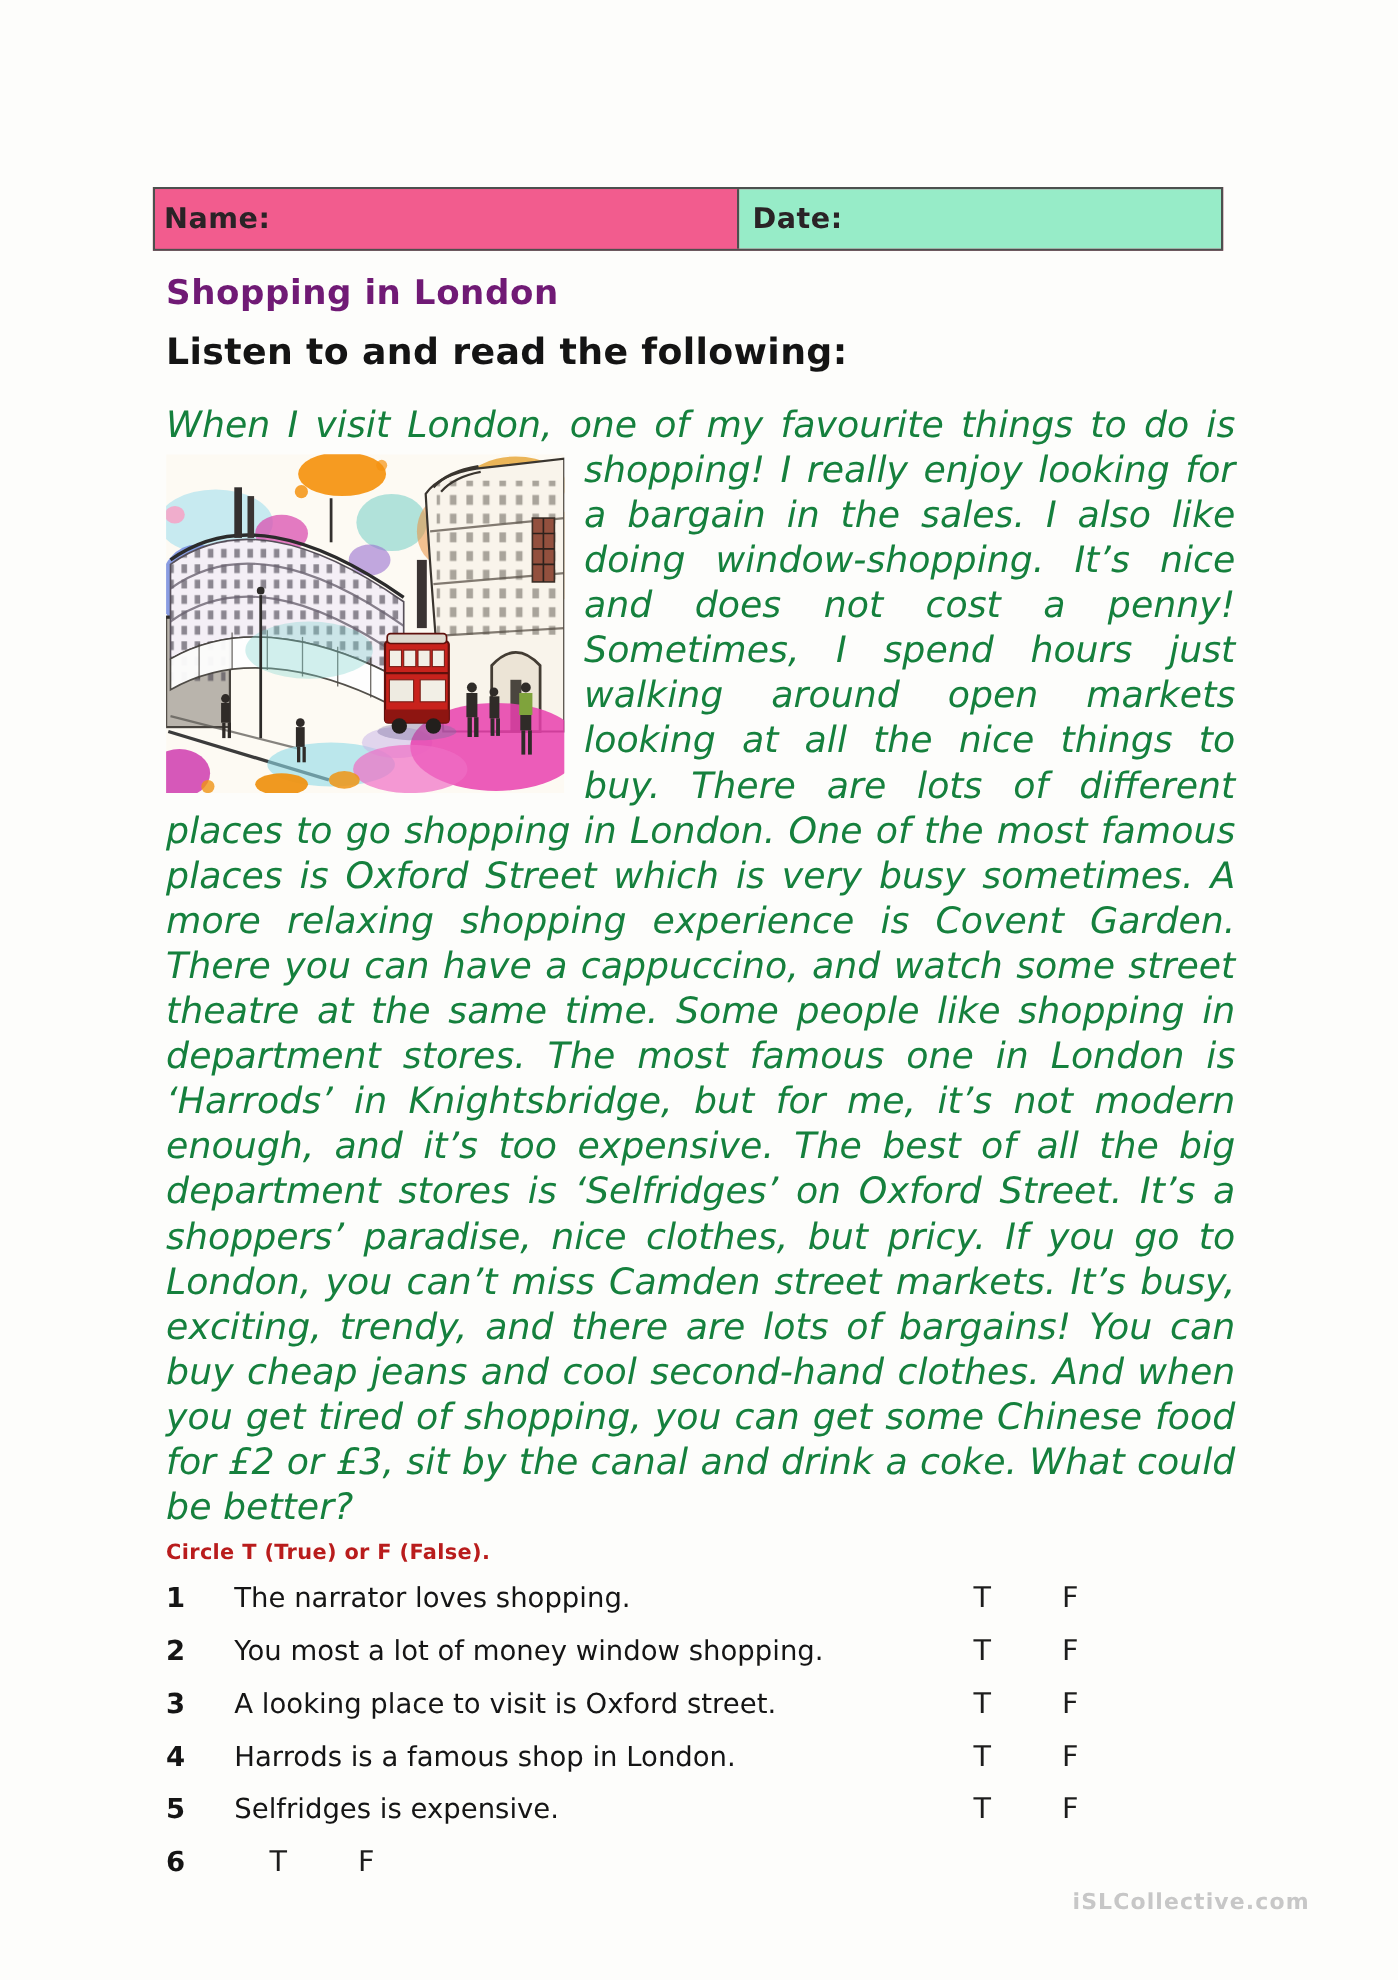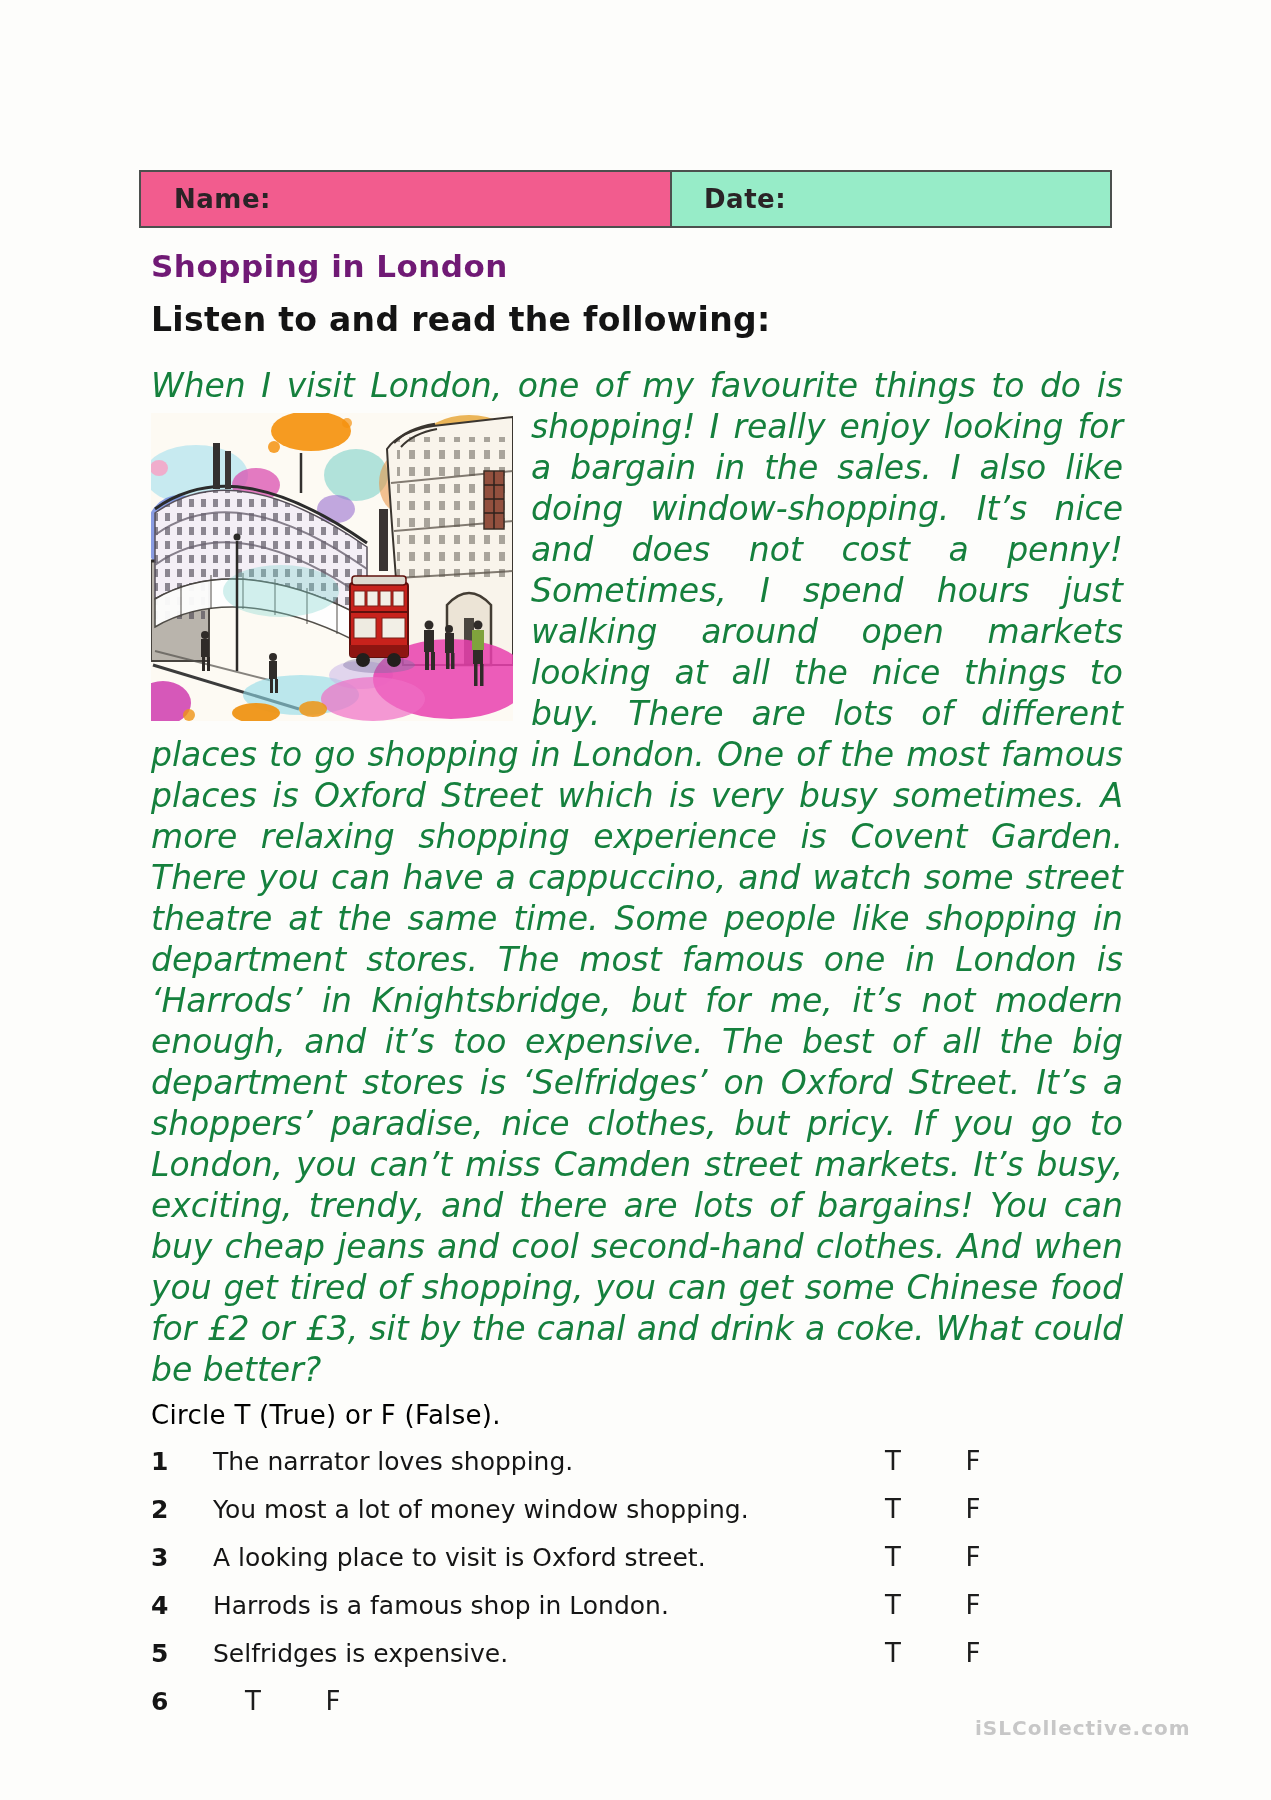--- a/index.html
+++ b/index.html
@@ -11,39 +11,39 @@
     color:#161616;
     overflow:hidden;
   }
   
   .header-box{
     position:absolute;left:139px;top:170px;width:973px;height:58px;
     display:flex;border:2px solid #4c504e;box-sizing:border-box;
     background:#f25c8e;
   }
   .cell{box-sizing:border-box;display:flex;align-items:center;}
-  .cell-name{width:531px;background:#f25c8e;border-right:2px solid #4c504e;padding-left:33px;}
-  .cell-date{flex:1;background:#97ecc8;padding-left:32px;}
+  .cell-name{width:531px;background:#f25c8e;border-right:2px solid #4c504e;padding-left:8px;}
+  .cell-date{flex:1;background:#97ecc8;padding-left:12px;}
   .cell-label{font-weight:bold;font-size:26px;color:#2a2326;letter-spacing:.5px;}
   
   .content{position:absolute;left:151px;top:248px;width:972px;}
   .doc-title{
     font-size:31px;font-weight:bold;color:#701a75;margin:0 0 16px 0;letter-spacing:.5px;
   }
   .doc-subtitle{
     font-size:33px;font-weight:bold;color:#141414;margin:0 0 26px 0;letter-spacing:.3px;
   }
   .passage{
     font-size:33px;line-height:41px;text-align:justify;color:#15803d;margin:0;font-style:italic;
   }
   .illus{
     float:left;width:362px;height:308px;margin:7px 18px 8px 0;
   }
   .tf-heading{
-    clear:both;font-size:26px;font-weight:normal;color:#000000;margin:10px 0 16px 0;letter-spacing:.3px;
+    clear:both;font-size:19px;font-weight:bold;color:#b91c1c;margin:10px 0 16px 0;letter-spacing:.3px;
   }
   .tf-list{margin:0;padding:0;list-style:none;}
   .tf-row{display:flex;align-items:baseline;height:48px;font-size:25px;color:#151515;}
   .tf-num{width:62px;font-weight:bold;}
   .tf-stmt{width:640px;}
   .tf-opt{width:80px;text-align:center;font-size:26px;color:#1d1d1d;cursor:pointer;}
   
   .watermark{
     position:absolute;left:975px;top:1705px;
     font-size:20px;font-weight:bold;color:#c7c7c7;letter-spacing:1px;margin-top:11px;

